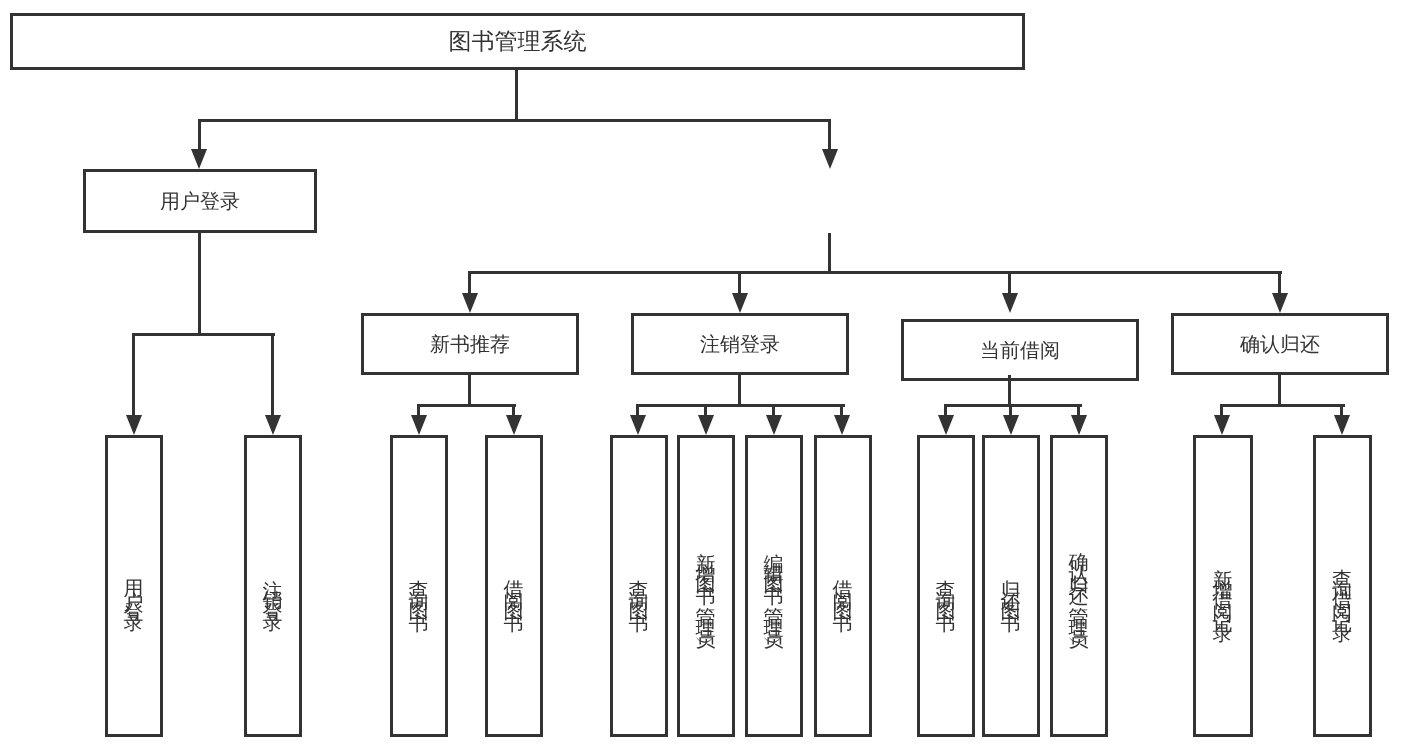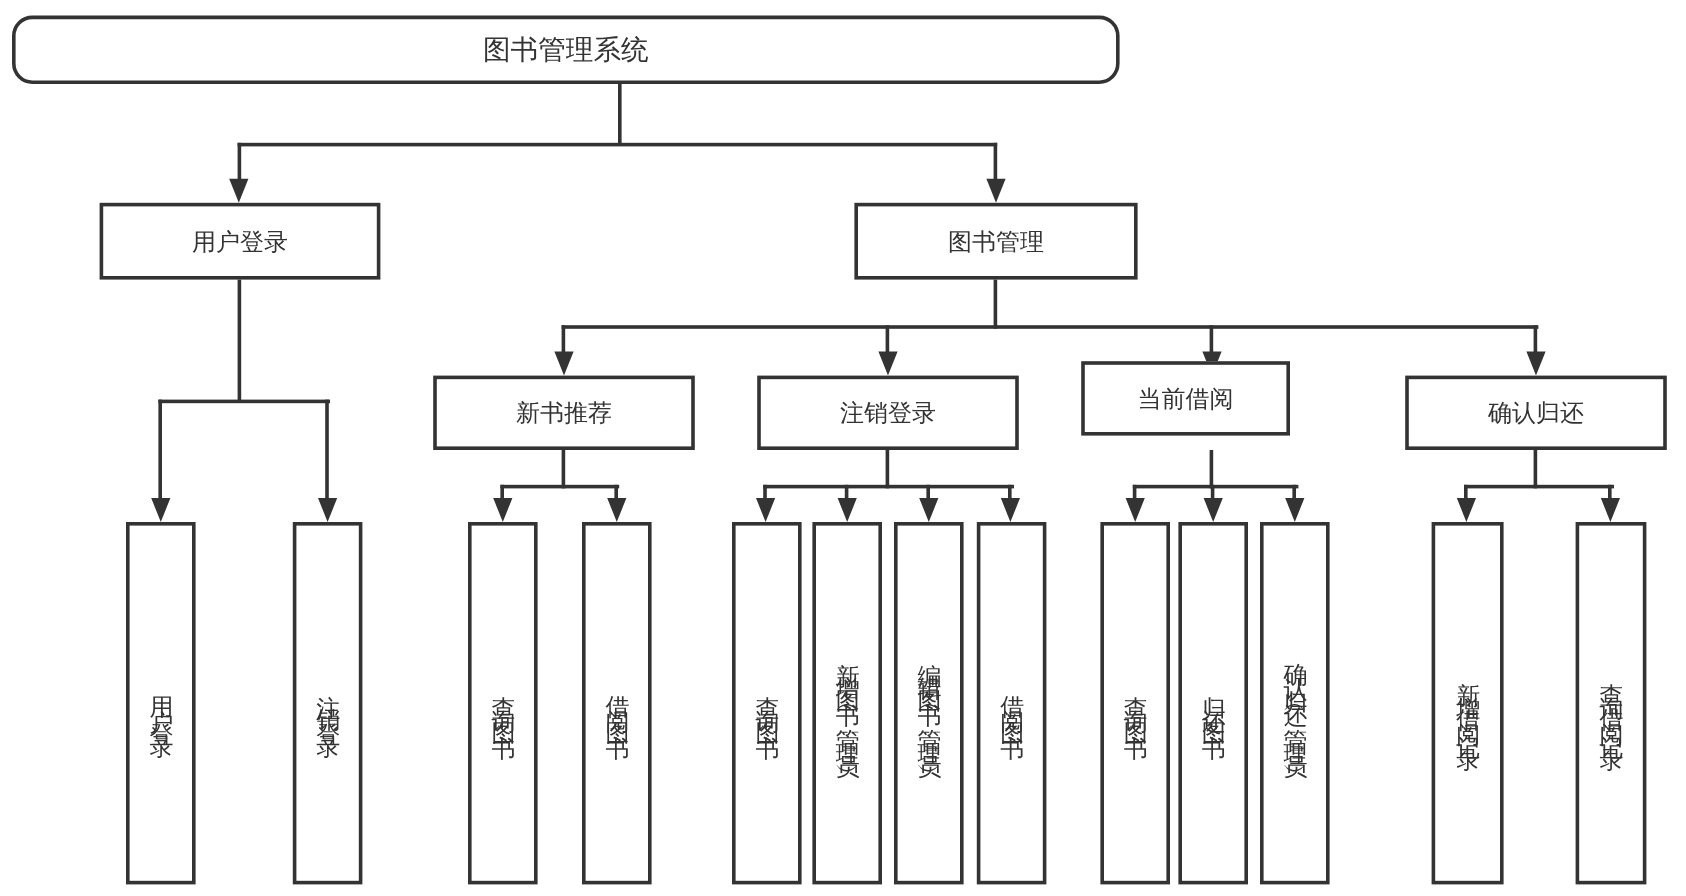--- a/index.html
+++ b/index.html
@@ -37,38 +37,35 @@
     position:absolute;left:1185px;top:716px;z-index:10;
     font-size:20px;color:rgba(176,158,158,0.92);
     white-space:nowrap;
   }
 </style>
 </head>
 <body>
 
 <div id="stage">
 
-  <div class="node h-node root-node" style="left:10px;top:13px;width:923px;height:57px;border-radius:17px;">
+  <div class="node h-node root-node" style="left:10px;top:13px;width:1015px;height:57px;">
     <span>图书管理系统</span>
   </div>
 
   <div>
     <div class="vline" style="left:515px;top:70px;height:50px;"></div>
     <div class="hline" style="left:198px;top:119px;width:633px;"></div>
     <div class="vline" style="left:198px;top:119px;height:33px;"></div>
     <div class="arrow" style="left:191px;top:149px;"></div>
     <div class="vline" style="left:828px;top:119px;height:33px;"></div>
     <div class="arrow" style="left:822px;top:149px;"></div>
   </div>
 
   <div class="node h-node" style="left:83px;top:169px;width:234px;height:64px;">
     <span>用户登录</span>
-  </div>
-  <div class="node h-node" style="left:712px;top:169px;width:236px;height:64px;">
-    <span>图书管理</span>
   </div>
 
   <div>
     <div class="vline" style="left:198px;top:233px;height:102px;"></div>
     <div class="hline" style="left:132px;top:333px;width:143px;"></div>
     <div class="vline" style="left:132px;top:333px;height:84px;"></div>
     <div class="arrow" style="left:126px;top:415px;"></div>
     <div class="vline" style="left:271px;top:333px;height:84px;"></div>
     <div class="arrow" style="left:265px;top:415px;"></div>
   </div>
@@ -85,21 +82,21 @@
     <div class="vline" style="left:1278px;top:271px;height:25px;"></div>
     <div class="arrow" style="left:1272px;top:293px;"></div>
   </div>
 
   <div class="node h-node" style="left:361px;top:313px;width:218px;height:62px;">
     <span>新书推荐</span>
   </div>
   <div class="node h-node" style="left:631px;top:313px;width:218px;height:62px;">
     <span>注销登录</span>
   </div>
-  <div class="node h-node" style="left:901px;top:301px;width:174px;height:62px;">
+  <div class="node h-node" style="left:901px;top:319px;width:238px;height:62px;">
     <span>当前借阅</span>
   </div>
   <div class="node h-node" style="left:1171px;top:313px;width:218px;height:62px;">
     <span>确认归还</span>
   </div>
 
   <div>
     <div class="vline" style="left:468px;top:375px;height:32px;"></div>
     <div class="hline" style="left:417px;top:404px;width:99px;"></div>
     <div class="vline" style="left:417px;top:404px;height:14px;"></div>

